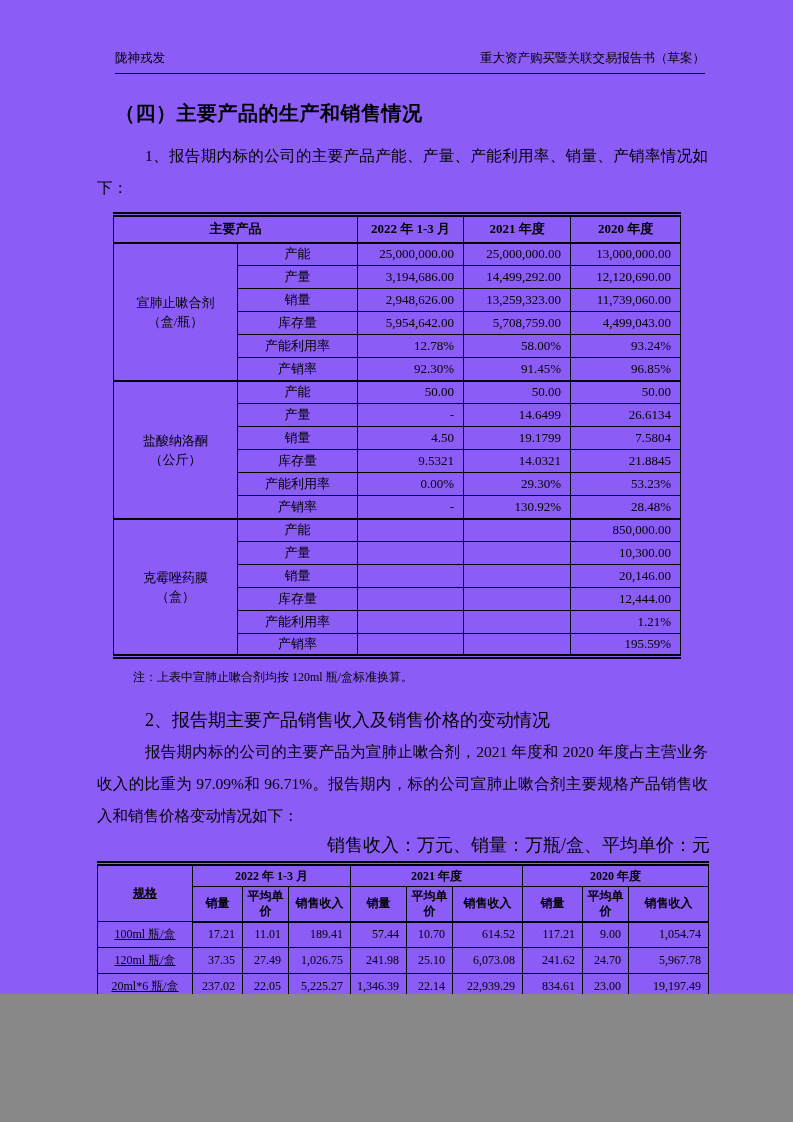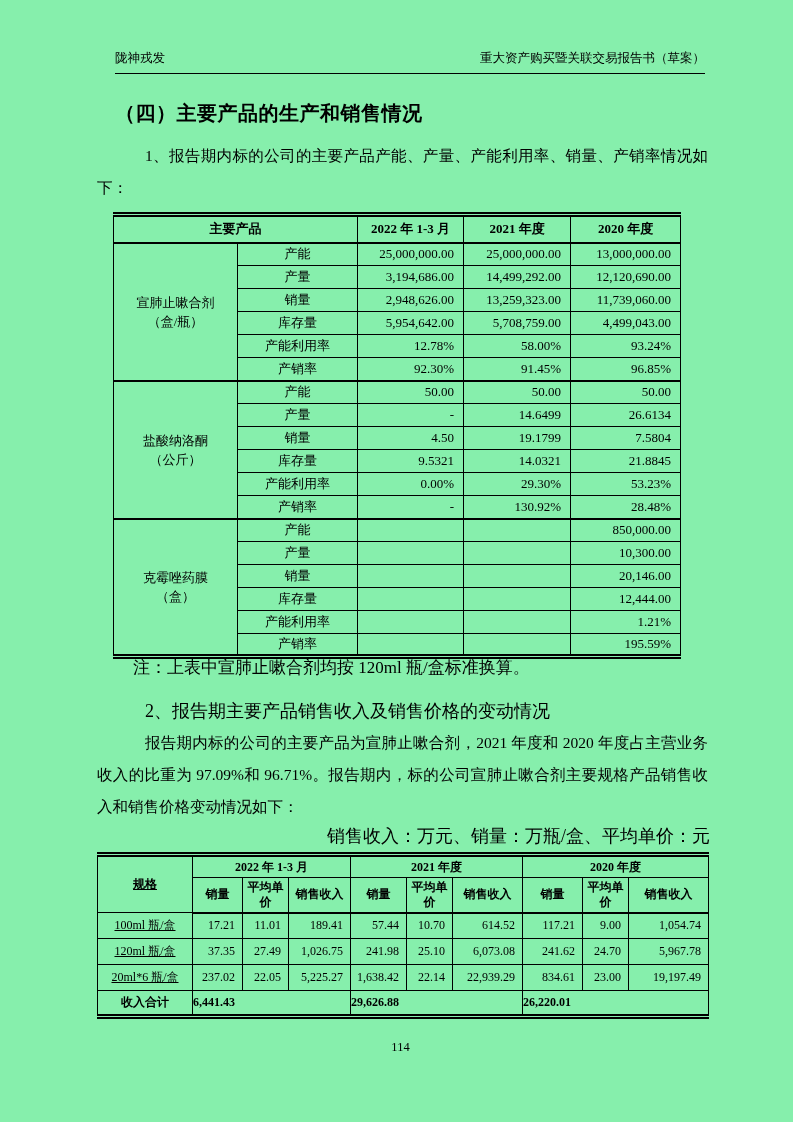--- a/index.html
+++ b/index.html
@@ -1,21 +1,21 @@
 <!DOCTYPE html>
 <html><head>
 <meta charset="utf-8">
 <style>
   * { margin: 0; padding: 0; box-sizing: border-box; }
   html, body { background: #888; }
   .page {
     position: relative;
-    width: 793px; height: 1122px;
+    width: 793px; height: 994px;
     margin: 0 auto;
-    background: #86efac;
+    background: #8b5cf6;
     color: #000;
     font-family: "Liberation Serif", "DejaVu Serif", serif;
     overflow: hidden;
   }
   .content { padding: 50px 85px 0 97px; width: 793px; }
 
   
   .doc-header {
     display: flex; justify-content: space-between; align-items: flex-end;
     margin-left: 18px; margin-right: 3px;
@@ -56,22 +56,22 @@
     font-weight: bold; text-align: center;
     height: 28px; border-bottom: 2.5px solid #000;
   }
   .t1 td { height: 23px; }
   .t1 .metric { text-align: center; }
   .t1 .num { text-align: right; padding-right: 9px; }
   .t1 .prod { text-align: center; vertical-align: middle; line-height: 19px; }
   .t1 tr.group-first td { border-top: 2.5px solid #000; }
 
   .note {
-    padding-left: 36px;
-    font-size: 17px; line-height: 18px;
+    margin-top: 9px; padding-left: 36px;
+    font-size: 12px; line-height: 18px;
   }
 
   .units-note {
     margin-top: 2px; margin-right: -2px;
     text-align: right; font-size: 18px; line-height: 22px;
   }
 
   
   .t2 {
     width: 611px; margin-top: 5px;
@@ -314,21 +314,21 @@
           <td class="num">6,073.08</td>
           <td class="num">241.62</td>
           <td class="num">24.70</td>
           <td class="num">5,967.78</td>
         </tr>
         <tr>
           <td class="spec">20ml*6 瓶/盒</td>
           <td class="num">237.02</td>
           <td class="num">22.05</td>
           <td class="num">5,225.27</td>
-          <td class="num">1,638.42</td>
+          <td class="num">1,346.39</td>
           <td class="num">22.14</td>
           <td class="num">22,939.29</td>
           <td class="num">834.61</td>
           <td class="num">23.00</td>
           <td class="num">19,197.49</td>
         </tr>
         <tr>
           <td class="total-label">收入合计</td>
           <td colspan="3" class="total-val">6,441.43</td>
           <td colspan="3" class="total-val">29,626.88</td>

